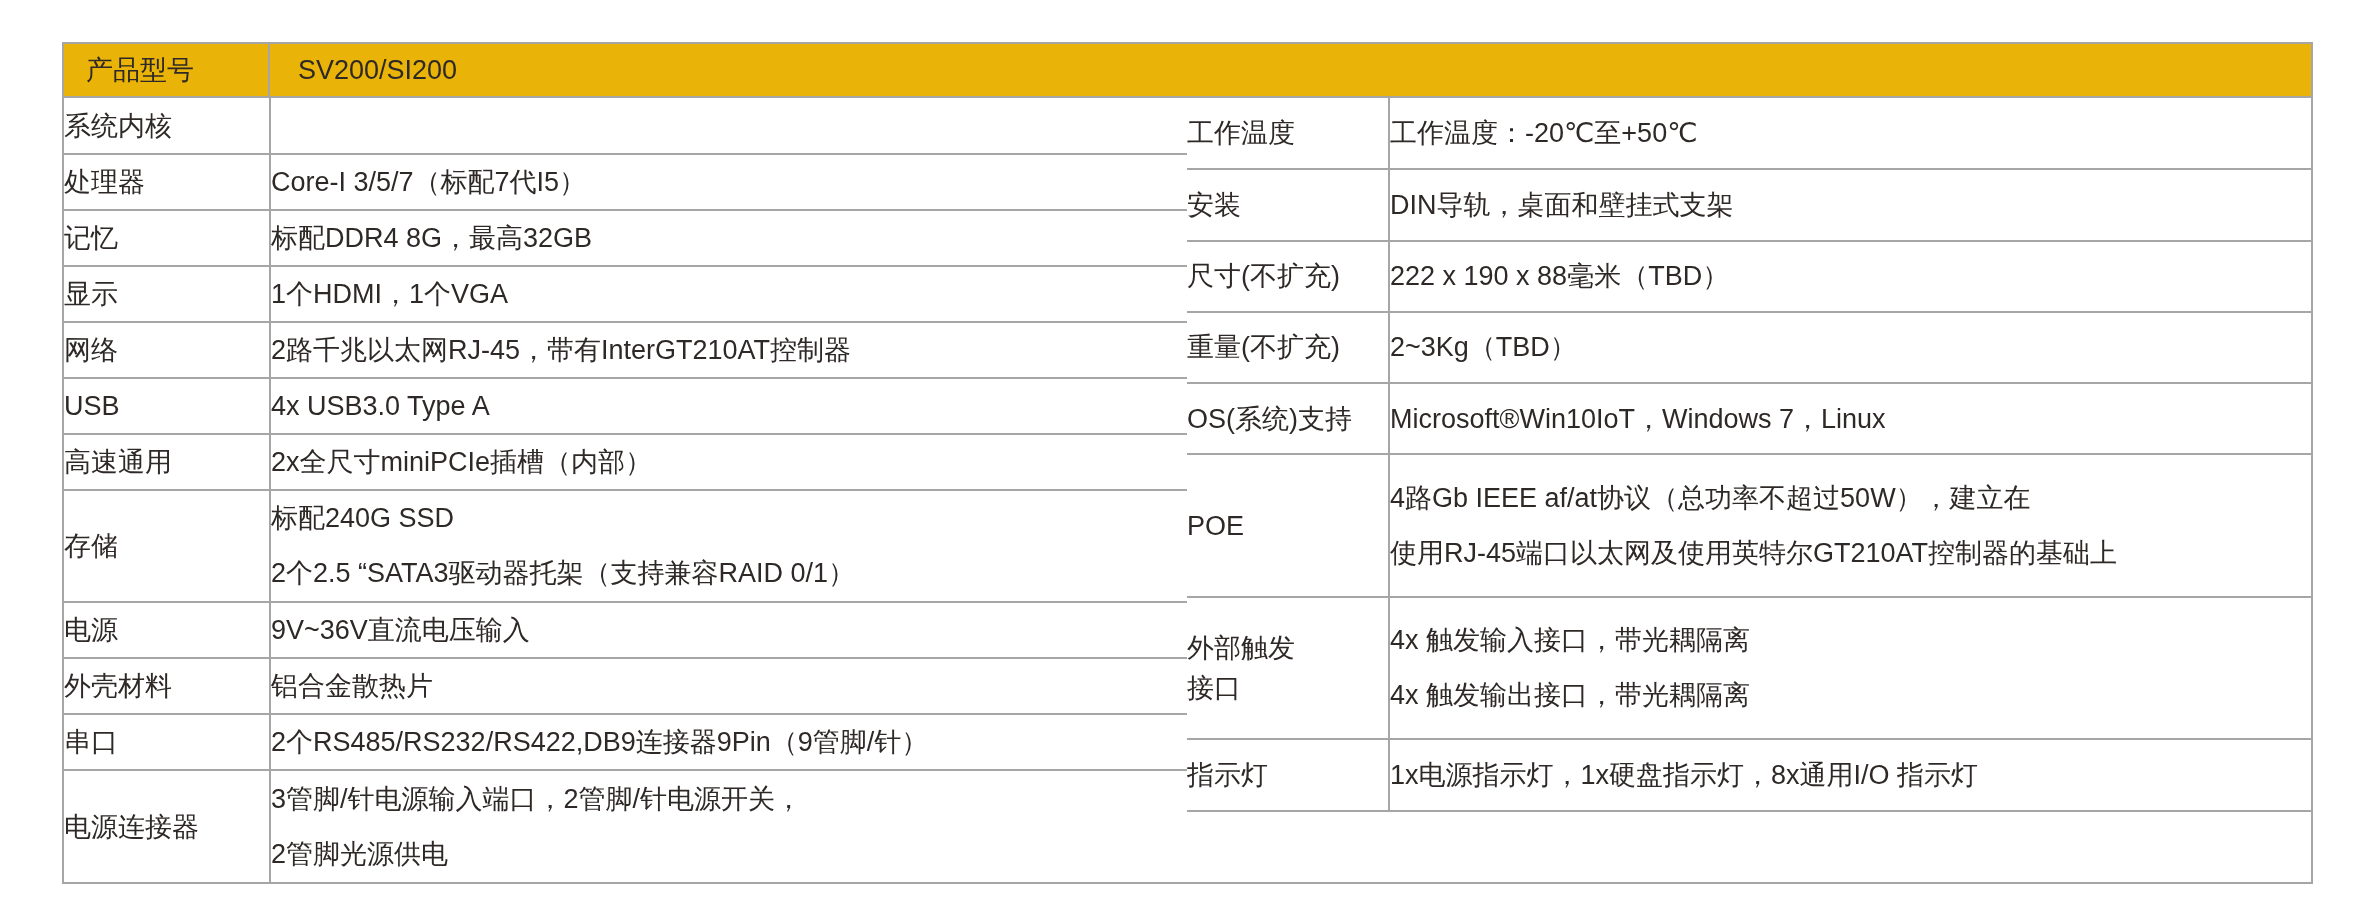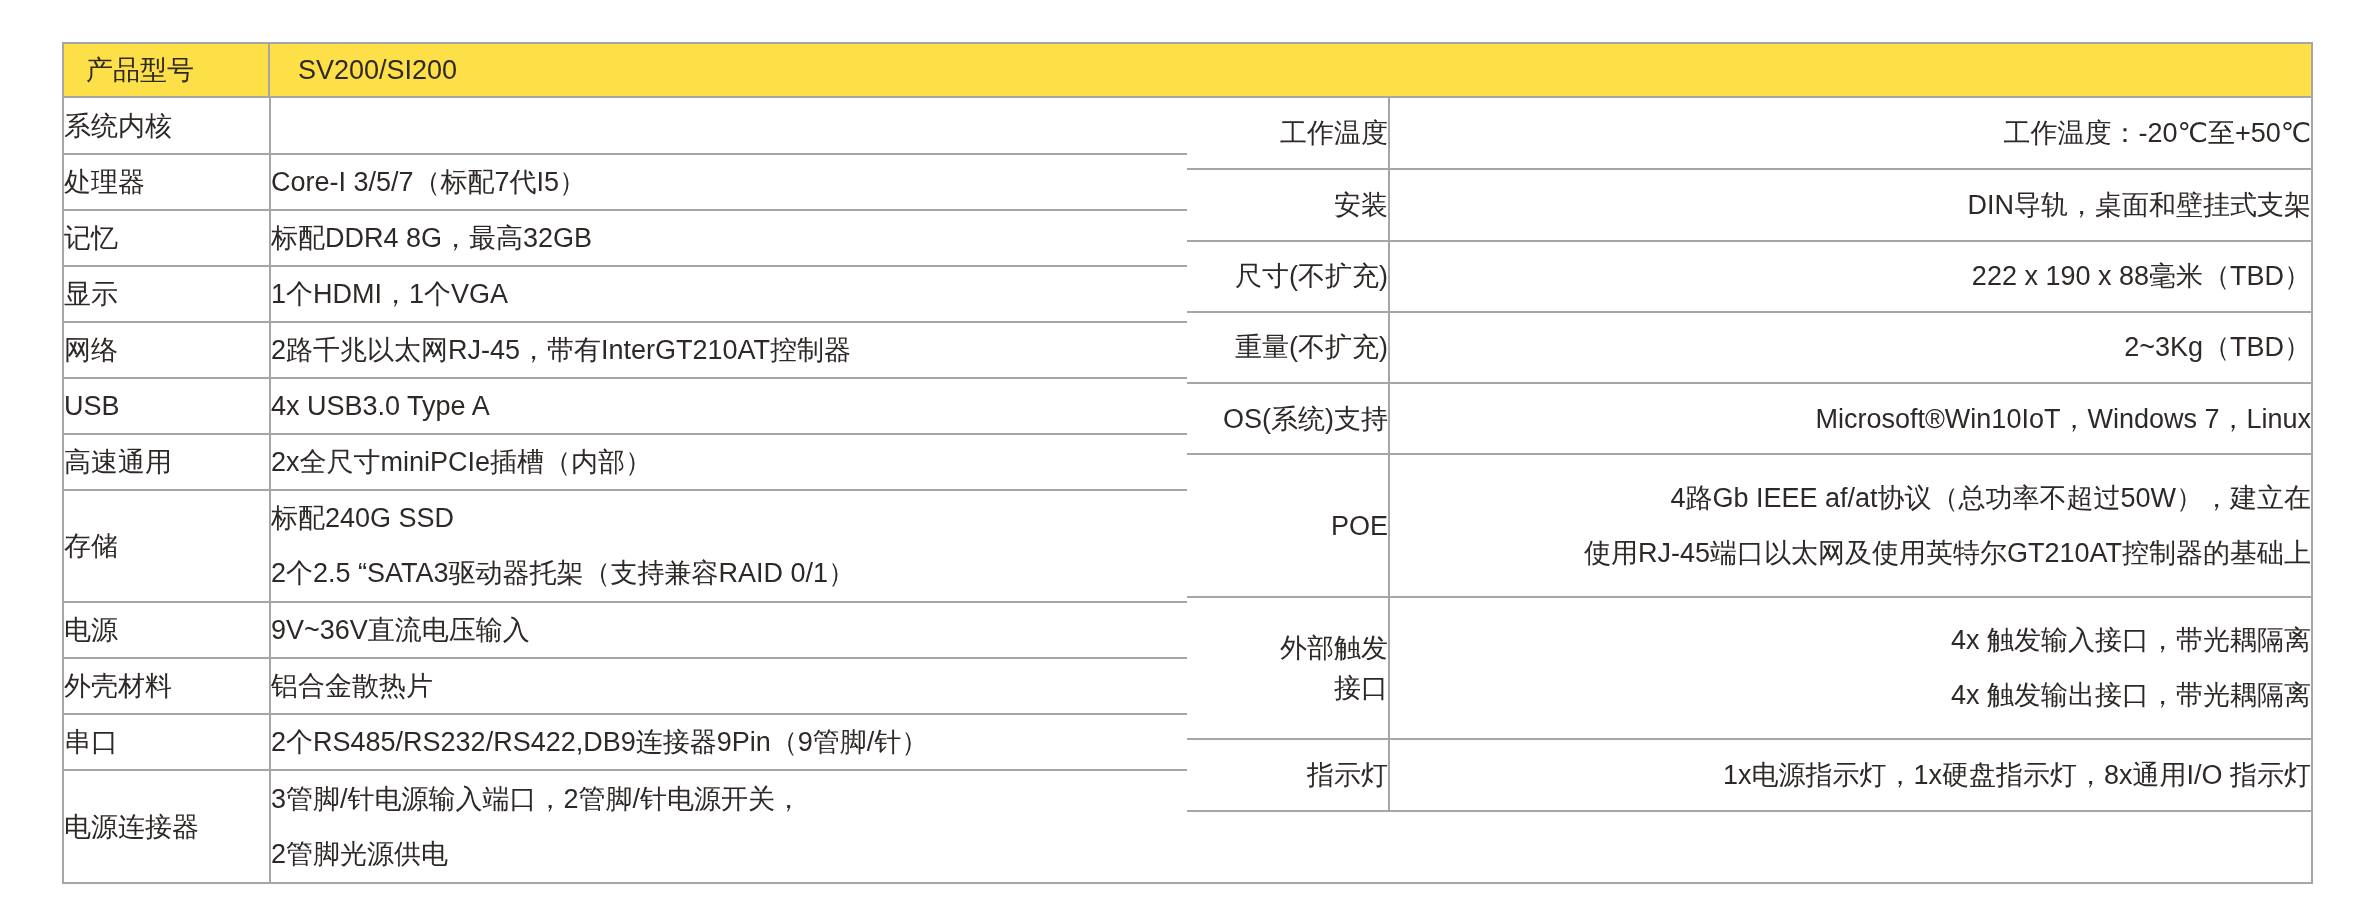--- a/index.html
+++ b/index.html
@@ -20,21 +20,21 @@
     width: 2251px;
     height: 842px;
     border: 2px solid #a6a6a6;
     background: #ffffff;
   }
 
   
   .hdr {
     display: flex;
     height: 54px;
-    background: #fde047;
+    background: #eab308;
     border-bottom: 2px solid #a6a6a6;
   }
   .hdr-label {
     width: 206px;
     border-right: 2px solid #a6a6a6;
     display: flex;
     align-items: center;
     padding-left: 22px;
     font-size: 27px;
   }
@@ -47,21 +47,21 @@
   }
 
   .tbl-body { display: flex; }
 
   table.half {
     border-collapse: collapse;
     table-layout: fixed;
     border: none;
   }
   table.half-left  { width: 1123px; }
-  table.half-right { width: 1124px; text-align: right; }
+  table.half-right { width: 1124px; }
 
   table.half td {
     border-right: 2px solid #a6a6a6;
     border-bottom: 2px solid #a6a6a6;
     font-size: 27px;
     vertical-align: middle;
     padding: 0;
     overflow: hidden;
     background: #ffffff;
   }

